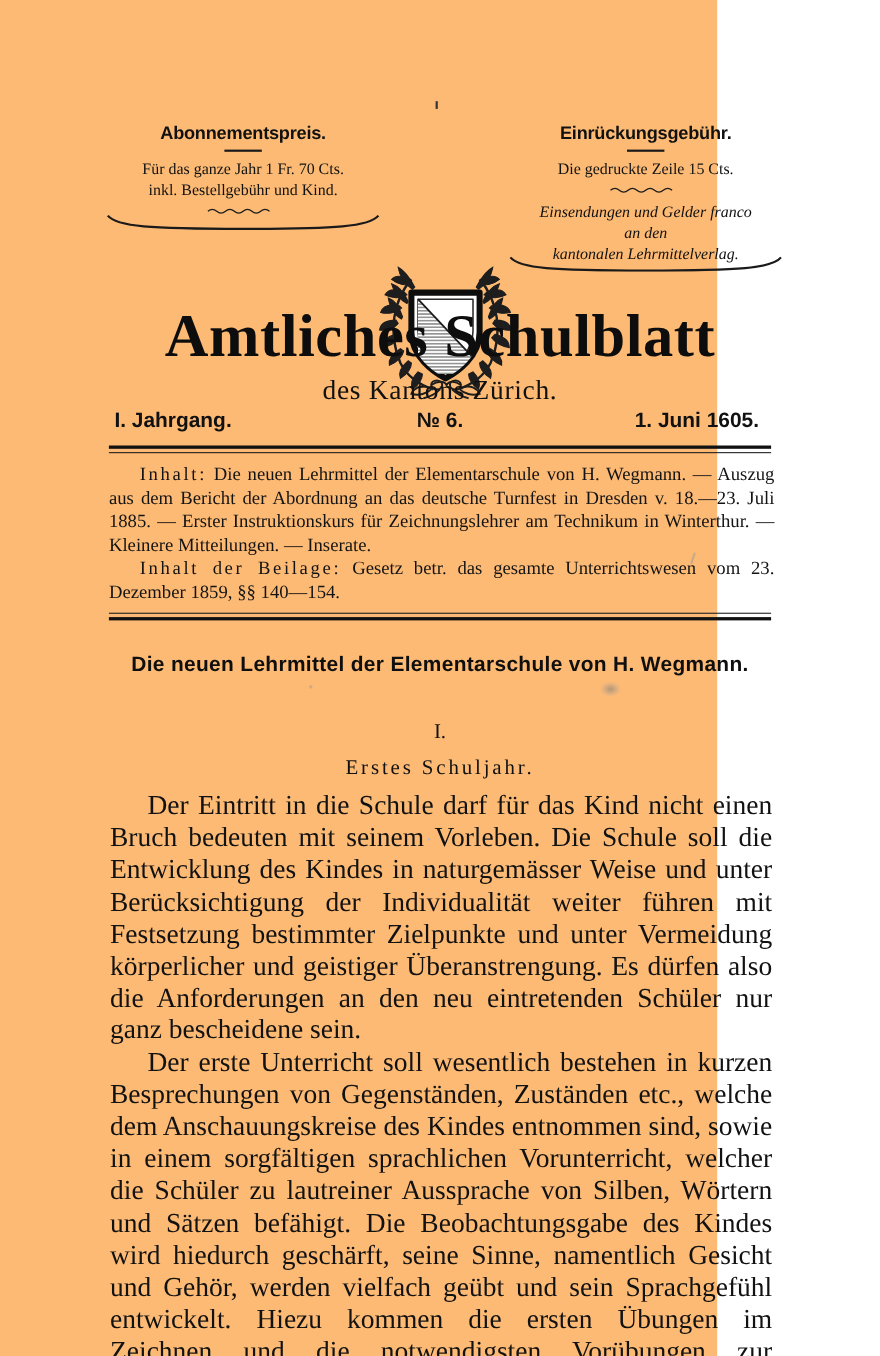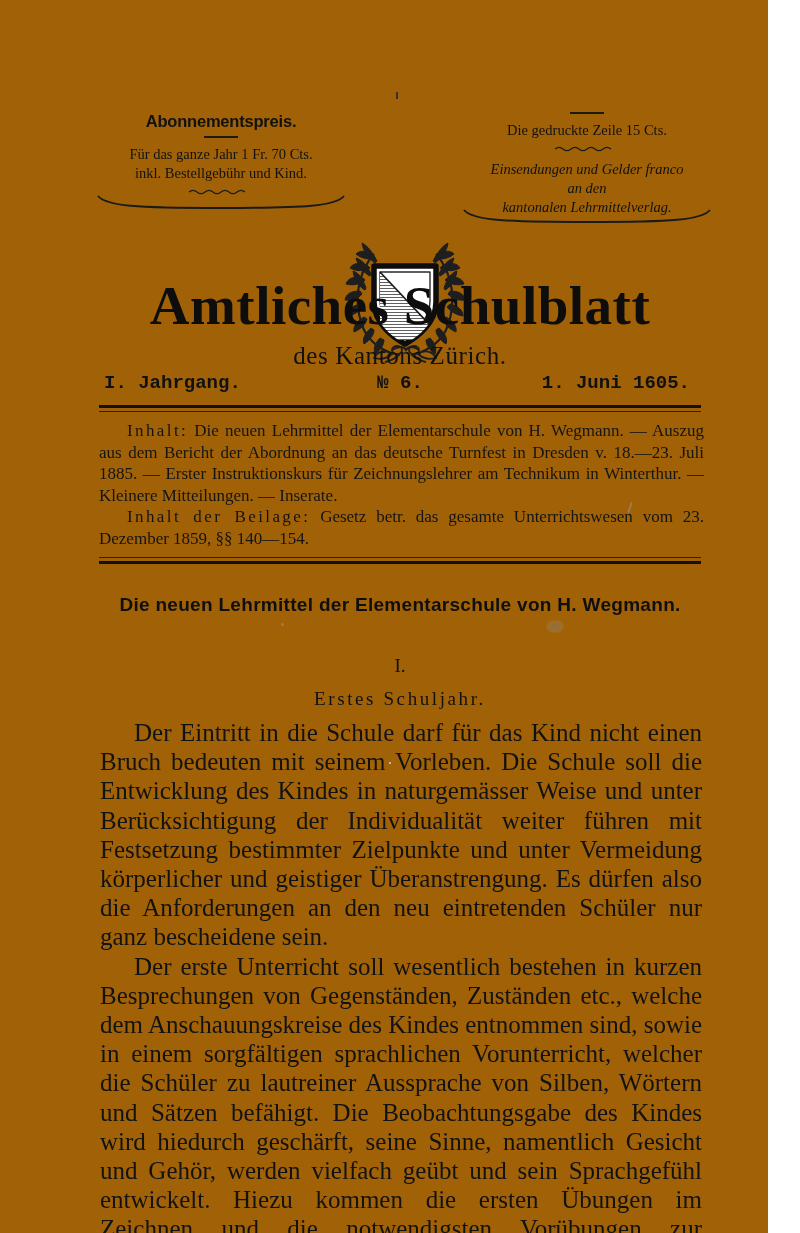--- a/index.html
+++ b/index.html
@@ -12,23 +12,23 @@
     height: 1233px;
     position: relative;
     font-family: "Liberation Serif", "DejaVu Serif", serif;
     color: #111111;
     overflow: hidden;
   }
 
   .page {
     position: absolute;
     left: 0; top: 0;
-    width: 768px;
+    width: 652px;
     height: 1233px;
-    background: #a16207;
+    background: #fdba74;
   }
 
   
   .masthead {
     position: absolute;
     left: 0;
     top: 112px;
     width: 800px;
     height: 145px;
   }
@@ -116,21 +116,21 @@
     font-size: 25px;
     letter-spacing: 0.6px;
     color: #111;
     white-space: nowrap;
   }
   .issue-line {
     position: absolute;
     left: 104px; top: 372px;
     width: 592px;
     height: 24px;
-    font-family: Liberation Mono, monospace;
+    font-family: Liberation Sans, sans-serif;
     font-weight: bold;
     font-size: 19px;
     color: #111;
   }
   .issue-left   { position: absolute; left: 0;    top: 0; white-space: nowrap; }
   .issue-center { position: absolute; left: 0;    top: 0; width: 592px; text-align: center; white-space: nowrap; }
   .issue-right  { position: absolute; right: 6px; top: 0; white-space: nowrap; }
 
   
   .rule-wrap {
@@ -245,20 +245,21 @@
       <div class="mast-line">inkl. Bestellgebühr und Kind.</div>
       <svg class="wavy" viewBox="0 0 66 8">
         <path d="M1 4 q4 -3.4 8 0 t8 0 t8 0 t8 0 t8 0 t8 0 t8 0" fill="none" stroke="#1c1c1c" stroke-width="1.2"></path>
       </svg>
       <svg class="brace" viewBox="0 0 250 14" preserveAspectRatio="none">
         <path d="M2 1 C 10 11, 40 13, 125 13 C 210 13, 240 11, 248 1" fill="none" stroke="#1a1a1a" stroke-width="2"></path>
       </svg>
     </div>
 
     <div class="mast-col mast-right">
+      <div class="mast-title">Einrückungsgebühr.</div>
       <div class="short-rule"></div>
       <div class="mast-line">Die gedruckte Zeile 15 Cts.</div>
       <svg class="wavy" viewBox="0 0 66 8">
         <path d="M1 4 q4 -3.4 8 0 t8 0 t8 0 t8 0 t8 0 t8 0 t8 0" fill="none" stroke="#1c1c1c" stroke-width="1.2"></path>
       </svg>
       <div class="mast-block2">
         <div class="mast-line">Einsendungen und Gelder franco</div>
         <div class="mast-line">an den</div>
         <div class="mast-line">kantonalen Lehrmittelverlag.</div>
       </div>

